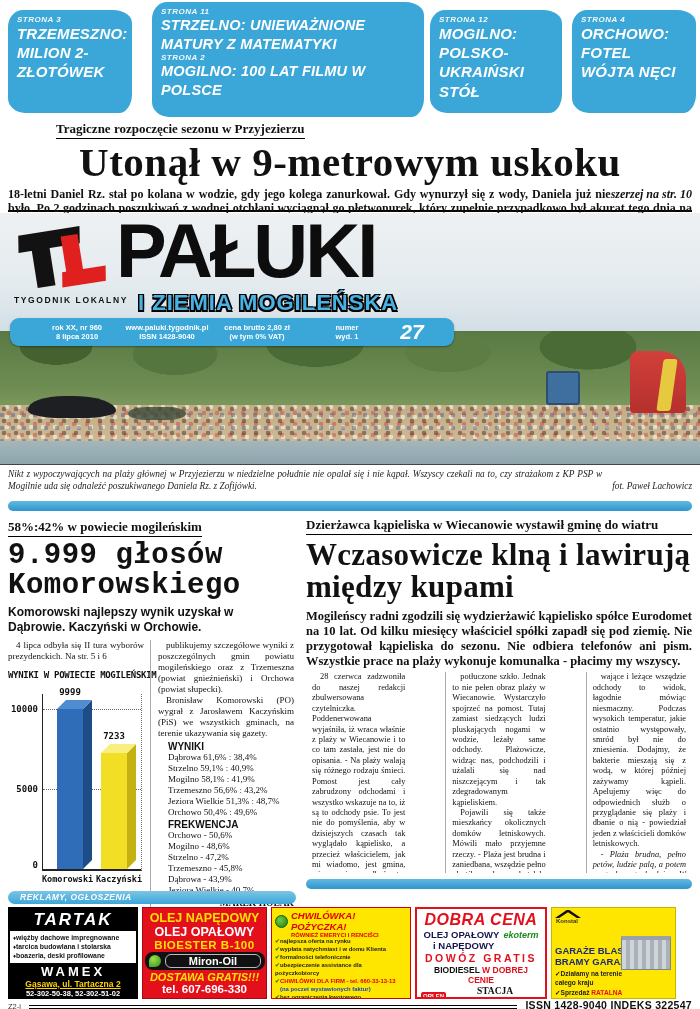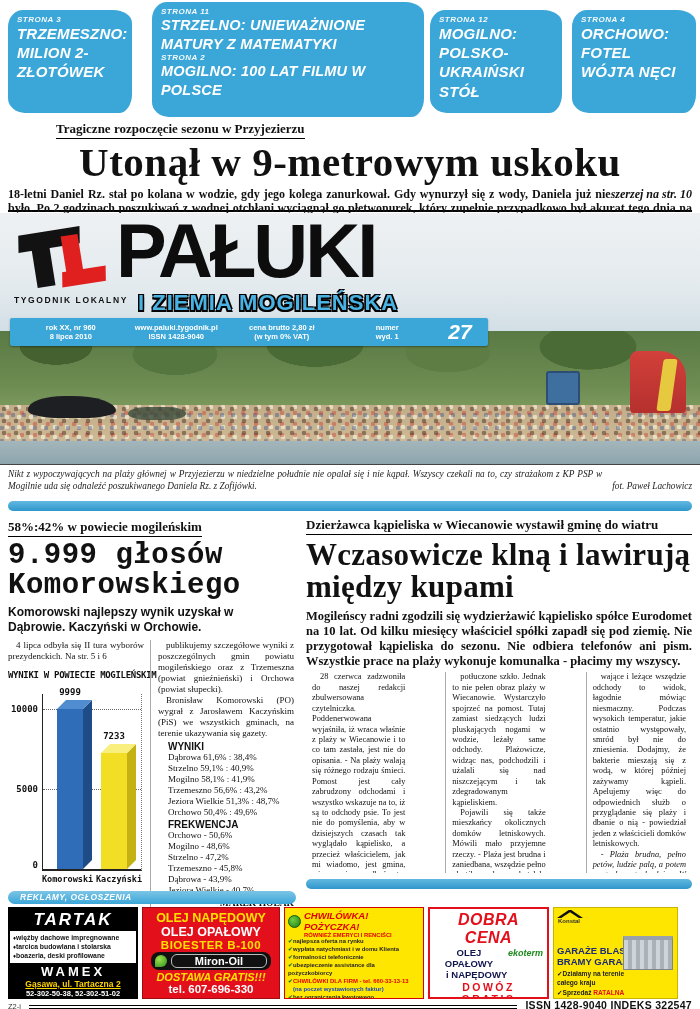--- a/index.html
+++ b/index.html
@@ -55,22 +55,22 @@
 
   .tl-logo { position:absolute; left:16px; top:12px; width:96px; height:66px; }
   .tl-black-bar { position:absolute; left:2px; top:6px; width:62px; height:17px; background:#121212; transform:rotate(-9deg) skewX(-8deg); }
   .tl-black-stem { position:absolute; left:18px; top:16px; width:18px; height:46px; background:#121212; transform:rotate(-9deg); }
   .tl-red-bar { position:absolute; left:46px; top:44px; width:44px; height:15px; background:#e0201f; transform:rotate(-9deg) skewX(-8deg); }
   .tl-red-stem { position:absolute; left:48px; top:10px; width:17px; height:44px; background:#e0201f; transform:rotate(-9deg); }
   .tl-tagline { position:absolute; left:14px; top:82px; font-size:8.5px; font-weight:bold; letter-spacing:1.6px; color:#101010; }
   .mh-title { position:absolute; left:116px; top:0px; font-size:76px; font-weight:900; letter-spacing:-3px; color:#0d0d0d; line-height:1; font-family:"Liberation Sans",sans-serif; }
   .mh-sub { position:absolute; left:138px; top:77px; font-size:22px; font-weight:900; letter-spacing:1px; color:#49b2e2;
             text-shadow:-1.5px -1.5px 0 #000, 1.5px -1.5px 0 #000, -1.5px 1.5px 0 #000, 1.5px 1.5px 0 #000, 0 2px 0 #000; }
-  .info-bar { position:absolute; left:10px; top:105px; width:478px; height:28px; background:#3ba6d8; border-radius:2px;
-              display:flex; align-items:center; color:#fff; padding:0 8px; box-shadow:0 1px 2px rgba(0,0,0,.35); }
+  .info-bar { position:absolute; left:10px; top:105px; width:444px; height:28px; background:#3ba6d8; border-radius:9px;
+              display:flex; align-items:center; color:#fff; padding:0 22px; box-shadow:0 1px 2px rgba(0,0,0,.35); }
   .ib-col { flex:1; text-align:center; font-size:7.5px; font-weight:bold; line-height:1.25; }
   .ib-num { width:40px; text-align:center; font-size:21px; font-weight:900; font-style:italic; }
 
   
   .caption { position:absolute; left:8px; top:468px; width:684px; display:flex; gap:10px;
              font-family:"Liberation Serif","DejaVu Serif",serif; font-style:italic; font-size:9.3px; line-height:1.3; color:#222; }
   .caption .cap-text { flex:1; text-align:justify; }
   .caption .cap-credit { white-space:nowrap; align-self:flex-end; }
 
   .blue-bar { position:absolute; left:8px; top:501px; width:684px; height:10px; border-radius:6px;
@@ -133,42 +133,42 @@
   .ad-tartak { width:130px; border:2.5px solid #000; background:#fff; display:flex; flex-direction:column; }
   .adt-title { background:#000; color:#fff; font-size:17px; font-weight:900; font-style:italic; text-align:center; letter-spacing:2px; padding:1px 0; }
   .adt-bullets { padding:2px 3px; }
   .adt-bullets div { font-size:6.8px; font-weight:bold; line-height:1.35; }
   .adt-bullets div::before { content:"\2666 "; font-size:6px; }
   .adt-bottom { background:#000; color:#fff; text-align:center; flex:1; padding-top:1px; }
   .adt-wamex { font-size:13px; font-weight:900; letter-spacing:3px; }
   .adt-addr { color:#ffd400; font-size:8.5px; font-weight:bold; text-decoration:underline; }
   .adt-phones { font-size:7.5px; font-weight:bold; line-height:1.3; }
 
-  .ad-miron { width:138px; background:#e3101c; border:1px solid #9e0b12; text-align:center; padding:3px 2px; display:flex; flex-direction:column; justify-content:space-between; }
+  .ad-miron { width:125px; background:#e3101c; border:1px solid #9e0b12; text-align:center; padding:3px 2px; display:flex; flex-direction:column; justify-content:space-between; }
   .adm-l1 { color:#ffe100; font-size:12.5px; font-weight:900; }
   .adm-l2 { color:#fff; font-size:12.5px; font-weight:900; }
   .adm-l3 { color:#ffe100; font-size:11.5px; font-weight:900; letter-spacing:.5px; }
   .adm-brand { margin:1px auto; background:#111; border-radius:8px; width:120px; padding:2px 4px; display:flex; align-items:center; gap:4px; }
   .adm-drop { width:12px; height:12px; background:radial-gradient(circle at 35% 35%, #9fe24a, #2a8f1f); border-radius:50% 50% 50% 0; flex:none; }
   .adm-brand span { flex:1; color:#fff; font-size:11px; font-weight:bold; border:1px solid #bbb; border-radius:6px; padding:0 3px; }
   .adm-l4 { color:#ffe100; font-size:11px; font-weight:900; font-style:italic; }
   .adm-tel { color:#fff; font-size:11.5px; font-weight:900; }
 
   .ad-daiglob { width:140px; background:#ffe600; border:1.5px solid #d50000; padding:2px 3px; }
   .add-head { display:flex; align-items:center; gap:3px; }
   .add-coin { width:13px; height:13px; border-radius:50%; background:radial-gradient(circle at 35% 35%, #6fcf3f, #1d7a1a); border:1px solid #0d5c0d; flex:none; }
   .add-title { color:#e00000; font-size:9.5px; font-weight:900; font-style:italic; }
   .add-sub { color:#e00000; font-size:5.8px; font-weight:bold; margin-left:16px; }
   .add-bullets div { font-size:5.9px; font-weight:bold; color:#222; line-height:1.35; }
   .add-bullets div::before { content:"\2714 "; color:#1d7a1a; }
   .add-firm { color:#e00000 !important; }
   .add-note { color:#1547c9 !important; }
   .add-note::before { content:"\00a0\00a0\00a0" !important; }
 
-  .ad-dobra { width:121px; background:#fff; border:2.5px solid #e3101c; padding:2px 4px; text-align:center; }
+  .ad-dobra { width:132px; background:#fff; border:2.5px solid #e3101c; padding:2px 4px; text-align:center; }
   .addo-title { color:#e3101c; font-size:16px; font-weight:900; font-style:italic; letter-spacing:.5px; }
   .addo-row1 { display:flex; justify-content:center; align-items:baseline; gap:4px; }
   .addo-olej { color:#11154d; font-size:9.5px; font-weight:900; }
   .addo-eko { color:#1d8a1d; font-size:9px; font-weight:bold; font-style:italic; }
   .addo-l2 { color:#11154d; font-size:9.5px; font-weight:900; text-align:left; padding-left:12px; }
   .addo-l3 { color:#e3101c; font-size:10.5px; font-weight:900; letter-spacing:2.5px; margin-top:1px; }
   .addo-l4 { font-size:8.5px; font-weight:900; margin-top:1px; }
   .addo-l4 .bio { color:#111; } .addo-l4 .cene { color:#e3101c; }
   .addo-orlen { display:flex; justify-content:center; align-items:center; gap:3px; margin-top:1px; }
   .addo-orlen .obadge { background:#e3101c; color:#fff; font-size:6px; font-weight:bold; padding:1px 2px; border-radius:2px; }

